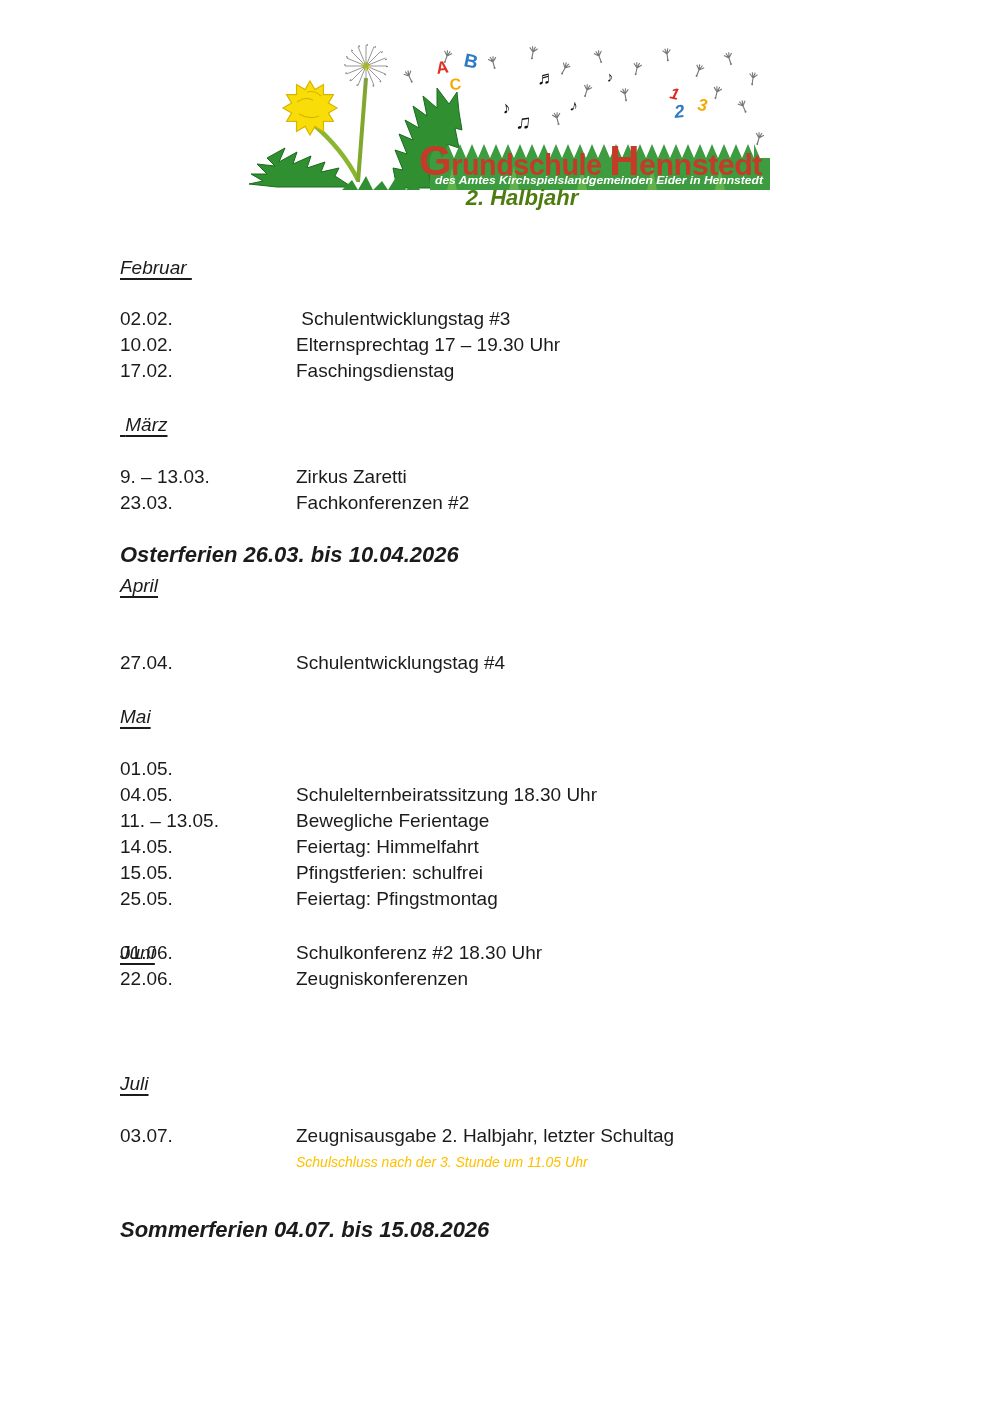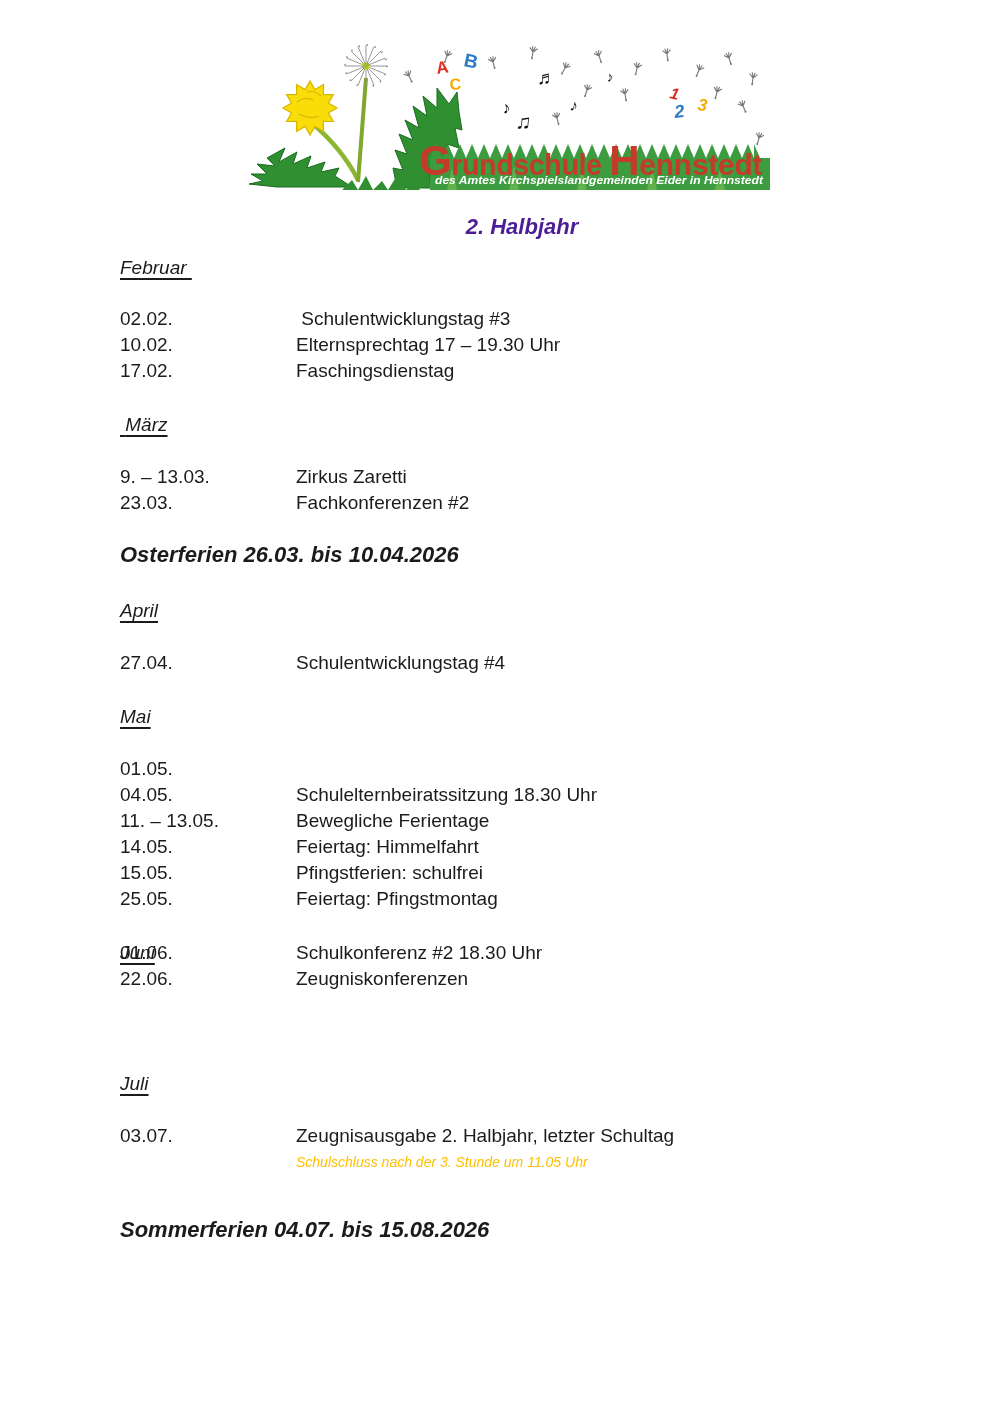--- a/index.html
+++ b/index.html
@@ -2,22 +2,22 @@
 <html lang="de"><head>
 <meta charset="utf-8">
 <style>
   html,body{margin:0;padding:0;background:#ffffff;}
   .page{
     position:relative;width:996px;height:1409px;background:#ffffff;
     font-family:"Liberation Sans",sans-serif;color:#222222;overflow:hidden;
   }
   .logo{position:absolute;left:247px;top:40px;width:523px;height:152px;}
   .doc-title{
-    position:absolute;left:120px;top:212px;width:804px;text-align:center;
-    font-size:22px;font-weight:bold;font-style:italic;line-height:30px;color:#4c1d95;
+    position:absolute;left:120px;top:183px;width:804px;text-align:center;
+    font-size:22px;font-weight:bold;font-style:italic;line-height:30px;color:#4d7c0f;
   }
   .month{
     position:absolute;left:120px;font-size:19px;font-style:italic;line-height:26px;
     text-decoration:underline;text-decoration-thickness:1.5px;text-underline-offset:4px;
     white-space:pre-wrap;color:#1b1b1b;
   }
   .rows{position:absolute;left:120px;width:800px;}
   .row{display:flex;height:26px;line-height:26px;font-size:19px;color:#1b1b1b;}
   .date{flex:0 0 176px;width:176px;}
   .desc{white-space:pre-wrap;}
@@ -145,21 +145,21 @@
       <span class="desc">Zirkus Zaretti</span>
     </div>
     <div class="row">
       <span class="date">23.03.</span>
       <span class="desc">Fachkonferenzen #2</span>
     </div>
   </div>
 
   <div class="banner" style="top:540px">Osterferien 26.03. bis 10.04.2026</div>
 
-  <div class="month" style="top:598px">April</div>
+  <div class="month" style="top:573px">April</div>
   <div class="rows" style="top:650px">
     <div class="row">
       <span class="date">27.04.</span>
       <span class="desc">Schulentwicklungstag #4</span>
     </div>
   </div>
 
   <div class="month" style="top:704px">Mai</div>
   <div class="rows" style="top:756px">
     <div class="row">

